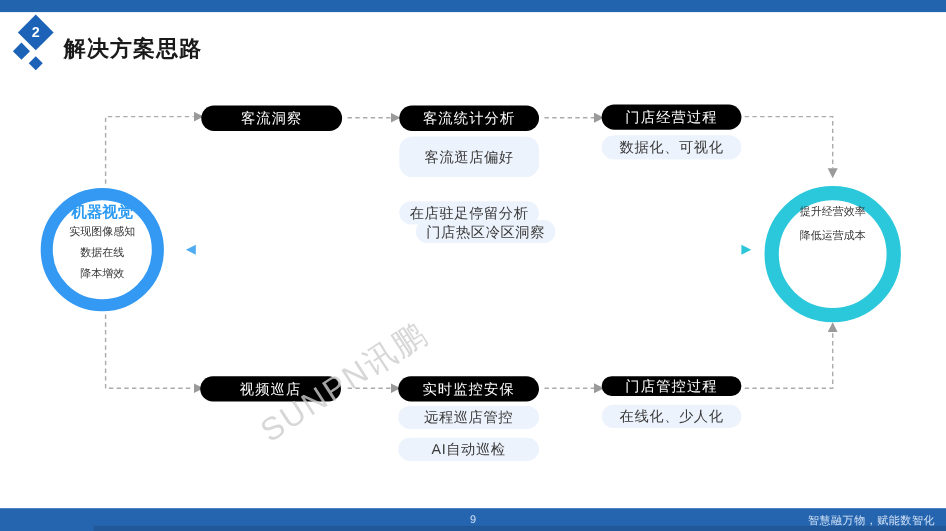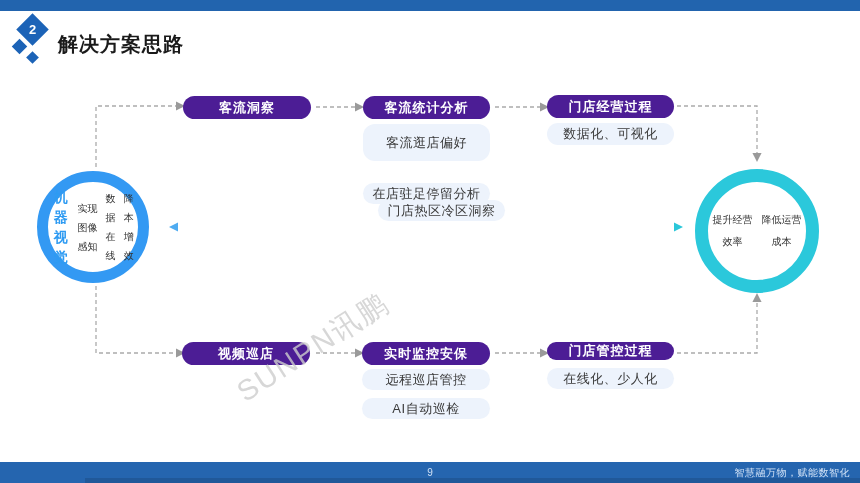--- a/index.html
+++ b/index.html
@@ -17,31 +17,31 @@
   .d-big span{transform:rotate(-45deg);color:#fff;font-size:13px;font-weight:bold;}
   .d-small{left:14px;top:30px;width:11px;height:11px;}
   .d-tiny{left:28px;top:42px;width:9px;height:9px;}
   .page-title{position:absolute;left:58px;top:20px;font-size:20px;font-weight:bold;color:#1a1a1a;letter-spacing:1px;}
 
   
   .stage{position:absolute;left:0;top:0;width:860px;height:483px;}
   svg.connectors{position:absolute;left:0;top:0;}
 
   .circle{position:absolute;border-radius:50%;background:#fff;box-sizing:border-box;
-          display:flex;flex-direction:row;align-items:center;justify-content:center;text-align:center;}
+          display:flex;flex-direction:column;align-items:center;text-align:center;}
   .circle-left{left:37px;top:171px;width:112px;height:112px;border:11px solid #3399F3;}
   .circle-right{left:695px;top:169px;width:124px;height:124px;border:13px solid #2BC8DB;}
   .circle-title{color:#2E9BF2;font-weight:bold;font-size:14px;line-height:20px;}
   .circle-line{color:#333;font-size:10px;line-height:19px;}
   .circle-right .circle-line{line-height:22px;}
 
   .pill{position:absolute;box-sizing:border-box;border-radius:12px;
         display:flex;align-items:center;justify-content:center;
         font-size:13px;white-space:nowrap;}
-  .pill-blue{background:#4c1d95;color:#ffffff;font-weight:bold;letter-spacing:1px;text-align:center;}
+  .pill-blue{background:#000000;color:#ffffff;font-weight:normal;letter-spacing:1px;text-align:center;}
   .pill-light{background:#EDF3FC;color:#3a3a3a;letter-spacing:0.5px;}
 
   
   .p-kliu   {left:183px;top:96px;width:128px;height:23px;}
   .p-ktj    {left:363px;top:96px;width:127px;height:23px;}
   .p-sub21  {left:363px;top:124px;width:127px;height:37px;}
   .p-sub22  {left:378px;top:153px;width:127px;height:21px;margin-top:47px;}
   .p-sub23  {left:363px;top:183px;width:127px;height:21px;}
   .p-mjy    {left:547px;top:95px;width:127px;height:23px;}
   .p-sub31  {left:547px;top:123px;width:127px;height:22px;}

